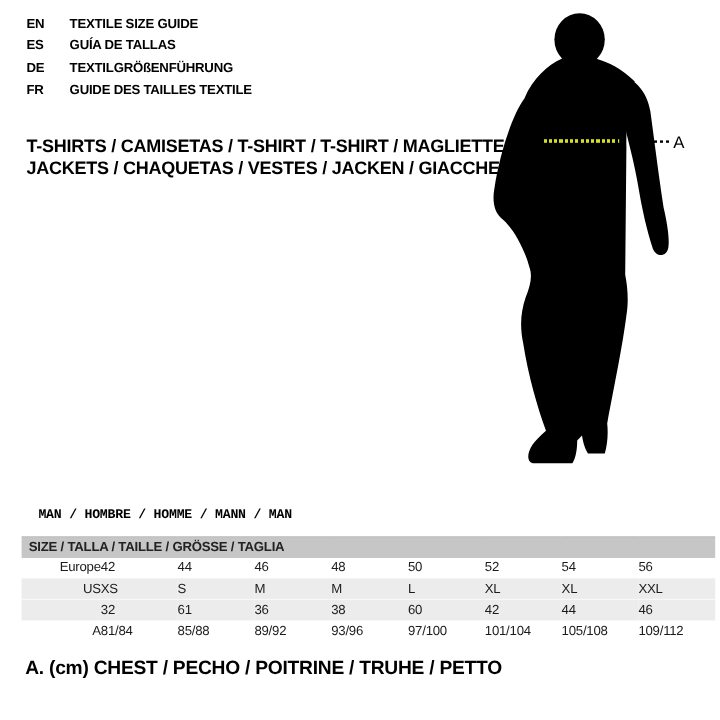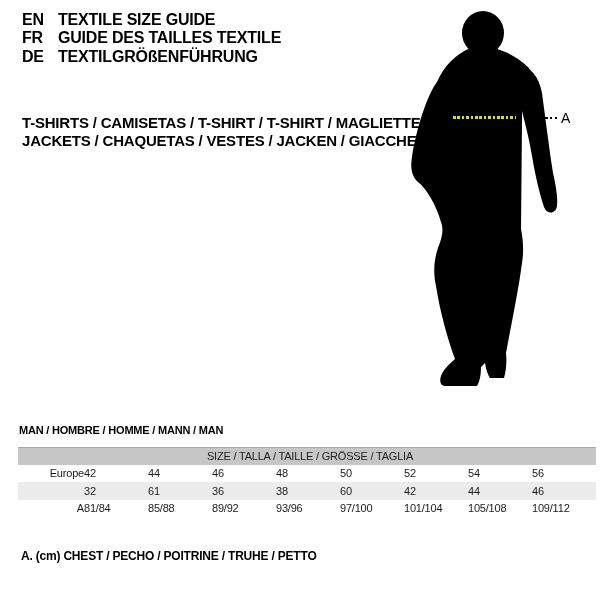--- a/index.html
+++ b/index.html
@@ -11,68 +11,71 @@
   *{margin:0;padding:0;box-sizing:border-box;}
   html,body{width:600px;height:600px;}
   body{
     font-family:"Liberation Sans","DejaVu Sans",sans-serif;
     background:var(--background); color:var(--text);
     position:relative; overflow:hidden; letter-spacing:-0.2px;
   }
   .canvas{position:absolute;left:0;top:0;width:600px;height:600px;}
 
   
-  .lang-list{position:absolute;left:22px;top:11px;font-size:16px;font-weight:bold;line-height:18.4px;}
+  .lang-list{position:absolute;left:22px;top:11px;font-size:11px;font-weight:bold;line-height:18.4px;}
   .lang-row{white-space:nowrap;}
   .lang-code{display:inline-block;width:36px;}
 
   
   .categories{position:absolute;left:22px;top:114px;font-size:15px;font-weight:bold;line-height:18.4px;white-space:nowrap;}
 
   
   .figure{position:absolute;left:410px;top:5px;width:160px;height:386px;}
   .figure svg{display:block;}
   .measure-inner{position:absolute;left:453px;top:116px;width:63px;height:3px;
     background:repeating-linear-gradient(90deg,var(--measure-dash-yellow) 0 2.6px,transparent 2.6px 4.4px);}
   .measure-outer{position:absolute;left:545px;top:117px;width:14px;height:2px;
     background:repeating-linear-gradient(90deg,var(--measure-dash-black) 0 2.6px,transparent 2.6px 4.8px);}
   .measure-label{position:absolute;left:561px;top:110px;font-size:14px;font-weight:500;}
 
   
-  .section-title{position:absolute;left:19px;top:424px;font-size:11px;font-weight:bold;white-space:nowrap;}
+  .section-title{position:absolute;left:32px;top:424px;font-size:11px;font-weight:bold;white-space:nowrap;font-family:Liberation Mono, monospace;}
 
   
   .size-table{position:absolute;left:18px;top:447px;width:578px;border-collapse:collapse;table-layout:fixed;
     font-size:11px;color:#1b1b1b;}
   .size-table col.c-label{width:66px;}
   .size-table th{
     background:var(--table-header-bg);border-top:1px solid var(--table-header-border);
-    font-weight:normal;text-align:center;padding-left:6px;height:17px;color:#222;white-space:nowrap;}
+    font-weight:bold;text-align:left;padding-left:6px;height:17px;color:#222;white-space:nowrap;}
   .size-table td{height:17.5px;text-align:left;vertical-align:middle;}
   .size-table td.lbl{text-align:right;padding-left:5px;}
   .size-table tr.stripe td{background:var(--table-stripe-bg);}
   .size-table tr.stripe-sep td{border-bottom:1px solid #f8f8f8;}
 
   
-  .footnote{position:absolute;left:21px;top:549px;font-size:12px;font-weight:bold;white-space:nowrap;}
+  .footnote{position:absolute;left:21px;top:549px;font-size:16px;font-weight:bold;white-space:nowrap;}
 </style>
 </head>
 <body>
 
 <div class="canvas">
 
   <div class="lang-list">
     <div class="lang-row">
       <span class="lang-code">EN</span><span>TEXTILE SIZE GUIDE</span>
     </div>
     <div class="lang-row">
-      <span class="lang-code">FR</span><span>GUIDE DES TAILLES TEXTILE</span>
+      <span class="lang-code">ES</span><span>GUÍA DE TALLAS</span>
     </div>
     <div class="lang-row">
       <span class="lang-code">DE</span><span>TEXTILGRÖßENFÜHRUNG</span>
+    </div>
+    <div class="lang-row">
+      <span class="lang-code">FR</span><span>GUIDE DES TAILLES TEXTILE</span>
     </div>
   </div>
 
   <div class="categories">
     <div>T-SHIRTS / CAMISETAS / T-SHIRT / T-SHIRT / MAGLIETTE</div>
     <div>JACKETS / CHAQUETAS / VESTES / JACKEN / GIACCHE</div>
   </div>
 
   <div class="figure">
     <svg width="160" height="386" viewBox="0 0 160 386" xmlns="http://www.w3.org/2000/svg">
@@ -134,20 +137,31 @@
         <td class="lbl">Europe</td>
         <td>42</td>
         <td>44</td>
         <td>46</td>
         <td>48</td>
         <td>50</td>
         <td>52</td>
         <td>54</td>
         <td>56</td>
       </tr>
+      <tr class="stripe stripe-sep">
+        <td class="lbl">US</td>
+        <td>XS</td>
+        <td>S</td>
+        <td>M</td>
+        <td>M</td>
+        <td>L</td>
+        <td>XL</td>
+        <td>XL</td>
+        <td>XXL</td>
+      </tr>
       <tr class="stripe">
         <td class="lbl"></td>
         <td>32</td>
         <td>61</td>
         <td>36</td>
         <td>38</td>
         <td>60</td>
         <td>42</td>
         <td>44</td>
         <td>46</td>

